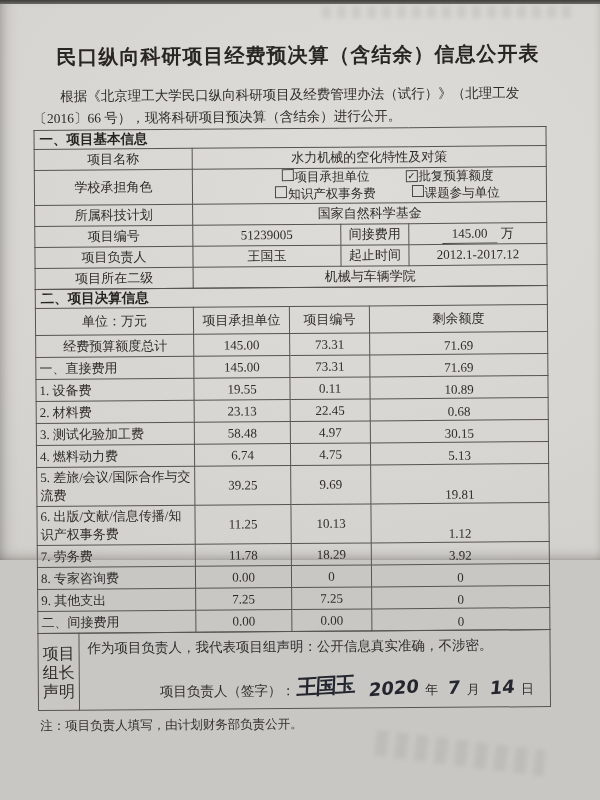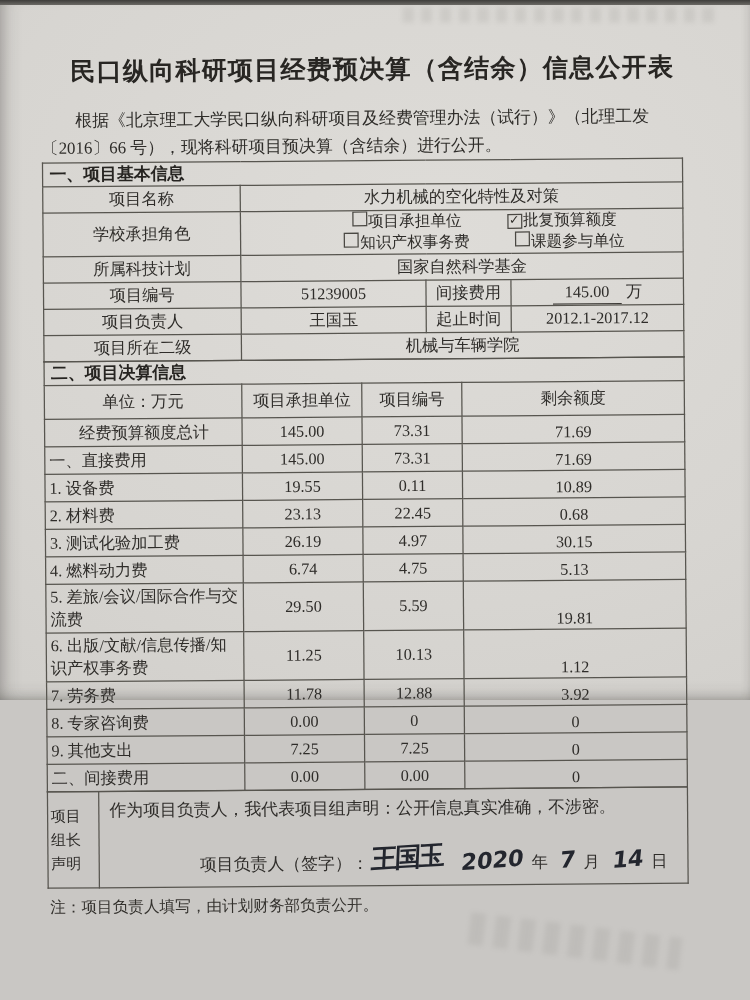--- a/index.html
+++ b/index.html
@@ -48,21 +48,21 @@
   .t .num{text-align:center;}
   .t td.low{vertical-align:bottom;padding-bottom:1px;line-height:14px;}
   .t tr.tall td{height:37px;}
   .uline{display:inline-block;border-bottom:1px solid #3c3a36;padding:0 10px 1px 10px;}
   .cb{
     display:inline-block;width:10px;height:10px;border:1px solid #4a4843;
     margin:0 1px -1px 0;line-height:10px;font-size:10px;text-align:center;
     font-family:"DejaVu Sans",sans-serif;vertical-align:1px;
   }
   .role-opt{white-space:nowrap;font-size:12.5px;padding-left:36px;}
-  .stlab{font-size:12px;line-height:19px;vertical-align:middle;}
+  .stlab{font-size:16px;line-height:19px;text-align:center;vertical-align:middle;}
   .stbody{vertical-align:top;padding:0;}
   .sttext{margin:6px 0 0 6px;font-size:13.5px;}
   .signrow{display:flex;align-items:flex-end;margin:16px 8px 8px 78px;font-size:13.5px;}
   .hand{
     color:#23262e;font-weight:600;
     font-family:"DejaVu Sans",sans-serif;
   }
   .sig{font-size:21px;letter-spacing:-2px;transform:rotate(-3deg) skewX(-6deg);display:inline-block;margin-left:2px;}
   .dategrp{margin-left:auto;display:flex;align-items:baseline;margin-right:6px;}
   .hy{font-size:18px;transform:rotate(-4deg) skewX(-10deg);display:inline-block;}
@@ -170,46 +170,46 @@
             <td class="num low">10.89</td>
           </tr>
           <tr>
             <td class="blab">2. 材料费</td>
             <td class="num">23.13</td>
             <td class="num">22.45</td>
             <td class="num low">0.68</td>
           </tr>
           <tr>
             <td class="blab">3. 测试化验加工费</td>
-            <td class="num">26.19</td>
+            <td class="num">58.48</td>
             <td class="num">4.97</td>
             <td class="num low">30.15</td>
           </tr>
           <tr>
             <td class="blab">4. 燃料动力费</td>
             <td class="num">6.74</td>
             <td class="num">4.75</td>
             <td class="num low">5.13</td>
           </tr>
           <tr class="tall">
             <td class="blab">5. 差旅/会议/国际合作与交流费</td>
-            <td class="num">29.50</td>
-            <td class="num">5.59</td>
+            <td class="num">39.25</td>
+            <td class="num">9.69</td>
             <td class="num low">19.81</td>
           </tr>
           <tr class="tall">
             <td class="blab">6. 出版/文献/信息传播/知识产权事务费</td>
             <td class="num">11.25</td>
             <td class="num">10.13</td>
             <td class="num low">1.12</td>
           </tr>
           <tr>
             <td class="blab">7. 劳务费</td>
             <td class="num">11.78</td>
-            <td class="num">12.88</td>
+            <td class="num">18.29</td>
             <td class="num low">3.92</td>
           </tr>
           <tr>
             <td class="blab">8. 专家咨询费</td>
             <td class="num">0.00</td>
             <td class="num">0</td>
             <td class="num low">0</td>
           </tr>
           <tr>
             <td class="blab">9. 其他支出</td>

